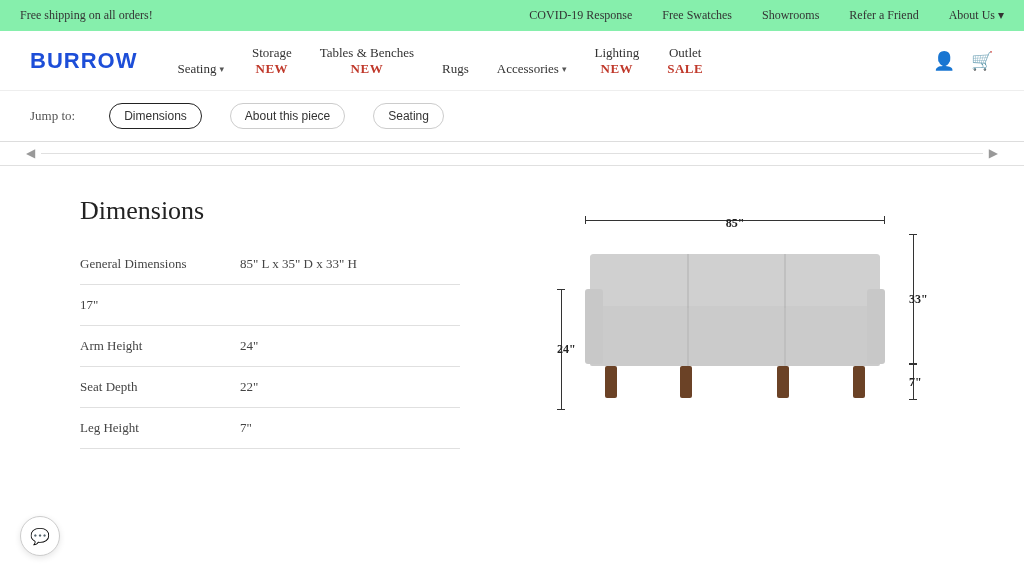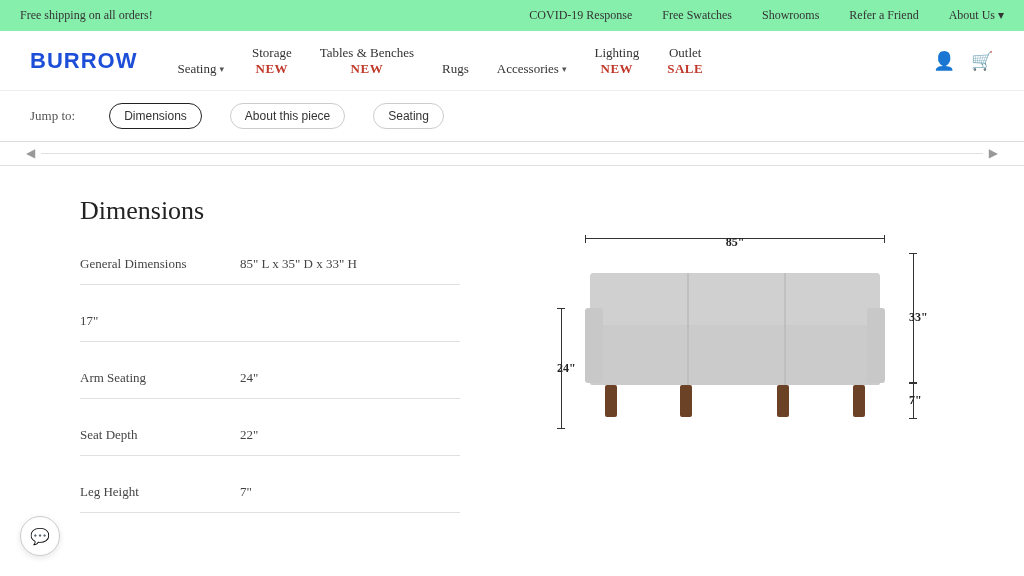--- a/index.html
+++ b/index.html
@@ -144,21 +144,20 @@
       font-family: Georgia, serif;
     }
     .dim-table {
       width: 100%;
     }
     .dim-row {
       display: flex;
       align-items: center;
       padding: 12px 0;
       border-bottom: 1px solid #e0e0e0;
-      margin-top: 16px;
     }
     .dim-row:first-child {
       padding-top: 0;
     }
     .dim-label {
       font-size: 13px;
       color: #444;
       width: 160px;
       flex-shrink: 0;
     }
@@ -297,21 +296,21 @@
     <div class="dim-table">
 
     <div class="dim-row">
           <span class="dim-label">General Dimensions</span>
           <span class="dim-value">85" L x 35" D x 33" H</span>
         </div>
         <div class="dim-row">
           <span class="dim-value">17"</span>
         </div>
         <div class="dim-row">
-          <span class="dim-label">Arm Seating</span>
+          <span class="dim-label">Arm Height</span>
           <span class="dim-value">24"</span>
         </div>
         <div class="dim-row">
           <span class="dim-label">Seat Depth</span>
           <span class="dim-value">22"</span>
         </div>
         <div class="dim-row">
           <span class="dim-label">Leg Height</span>
           <span class="dim-value">7"</span>
         </div>

